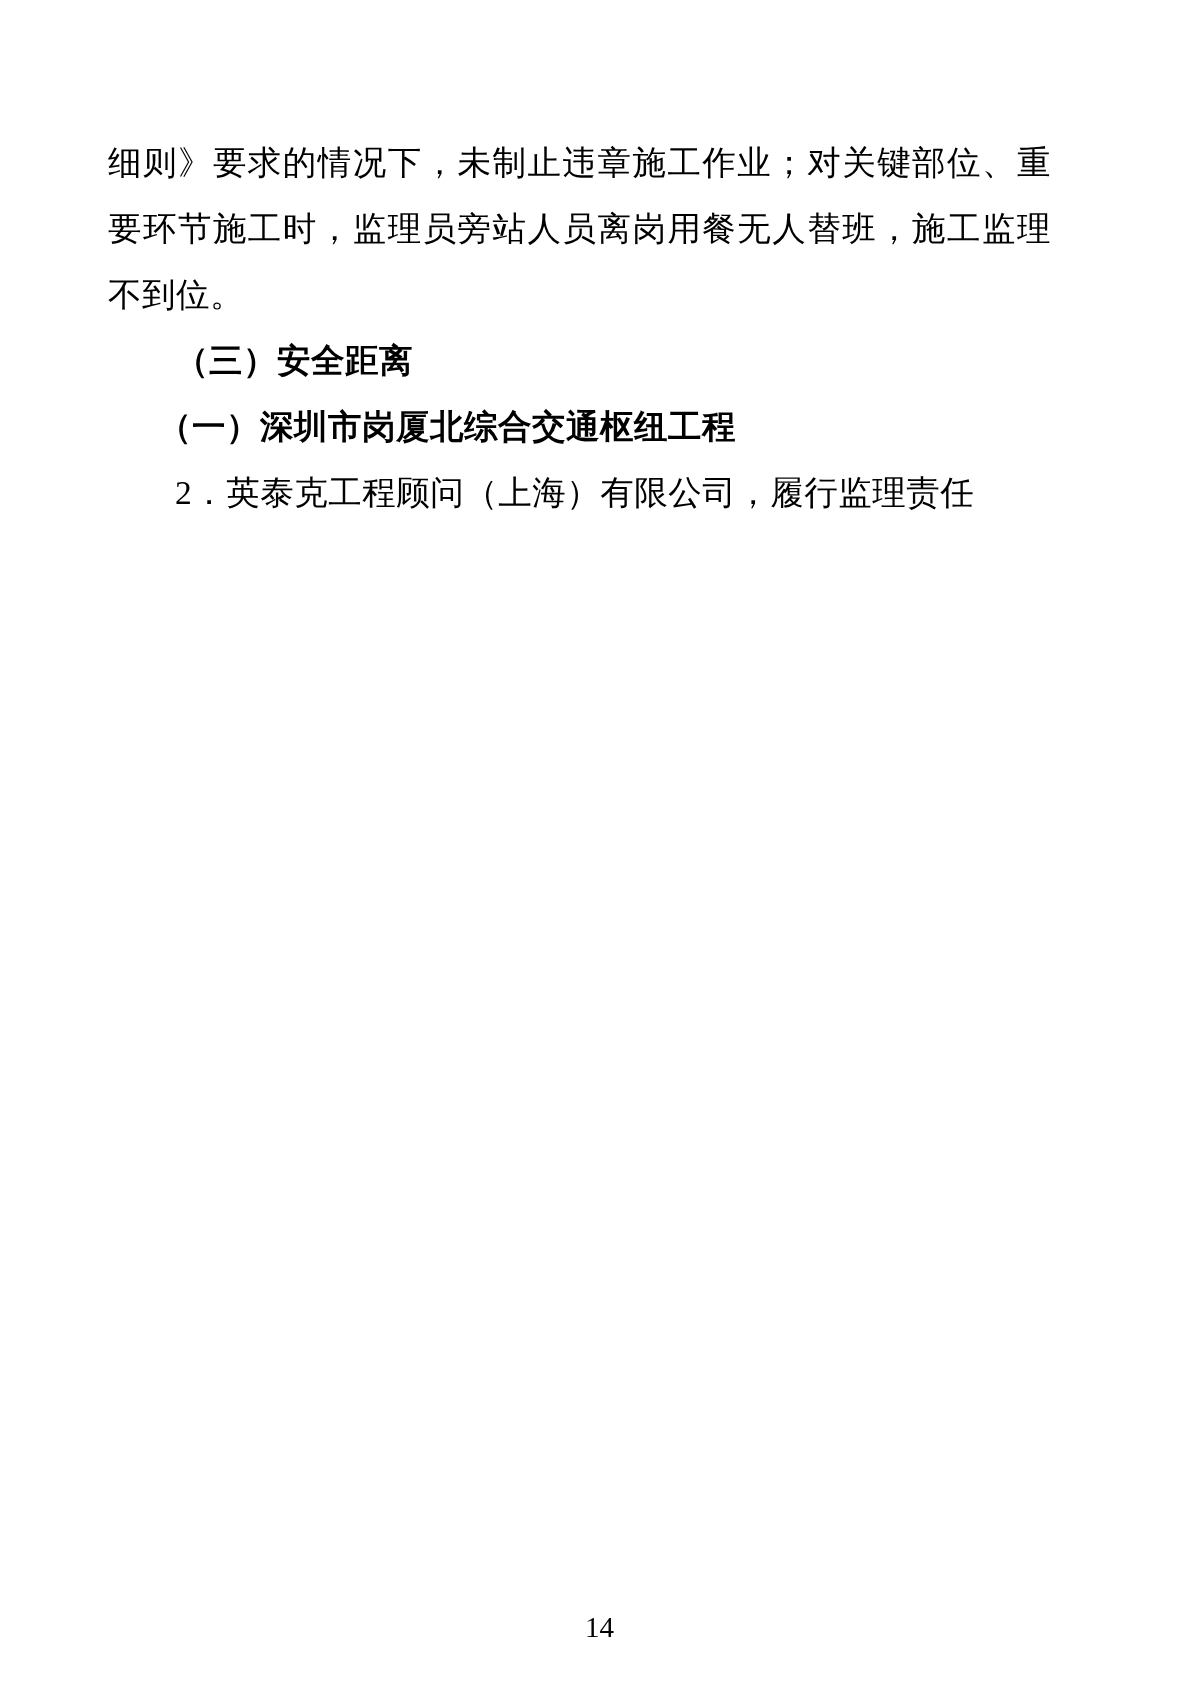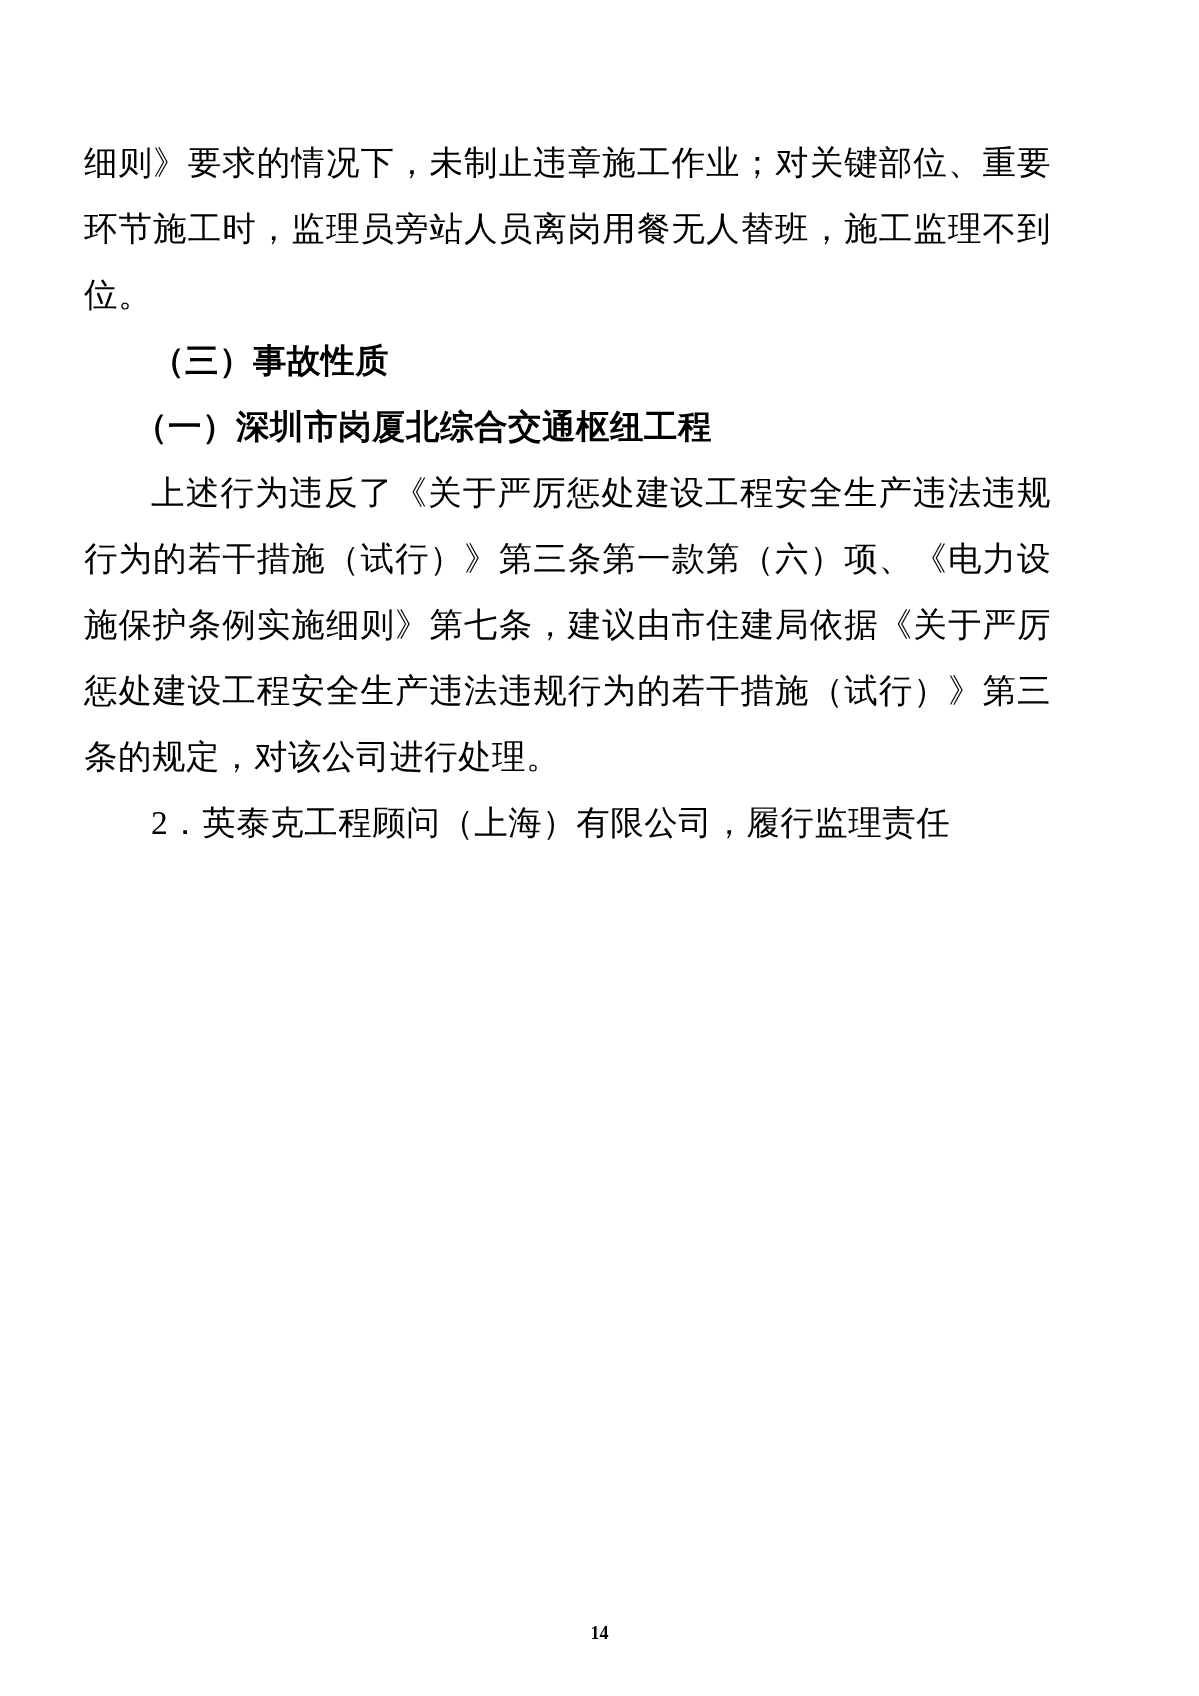--- a/index.html
+++ b/index.html
@@ -13,21 +13,21 @@
     font-family: "Liberation Serif", "DejaVu Serif", serif;
     color: #000000;
     position: relative;
     overflow: hidden;
   }
   .page {
     position: relative;
     width: 1199px;
     height: 1696px;
     box-sizing: border-box;
-    padding: 130px 148px 0 84px;
+    padding: 130px 148px 0 108px;
   }
   .body-text {
     font-size: 33.5px;
     line-height: 66px;
     letter-spacing: 0.5px;
     text-align: justify;
     text-justify: inter-ideograph;
     margin: 0;
   }
   .indent {
@@ -49,40 +49,38 @@
   }
   .para {
     margin: 0;
   }
   .page-number {
     position: absolute;
     bottom: 52px;
     left: 0;
     width: 100%;
     text-align: center;
-    font-size: 18px;
+    font-size: 29px;
     font-family: "Liberation Serif", "DejaVu Serif", serif;
     color: #000;
-    font-weight: bold;
   }
 </style>
 </head>
 <body>
 
 <div class="page">
 
   <p class="body-text para">细则》要求的情况下，未制止违章施工作业；对关键部位、重要环节施工时，监理员旁站人员离岗用餐无人替班，施工监理不到位。</p>
 
-  <p class="heading heading-indent">（三）事故性质</p>
+  <p class="heading heading-indent">（三）安全距离</p>
 
 
 
 
   <p class="heading heading-indent2">（一）深圳市岗厦北综合交通枢纽工程</p>
 
 
-  <p class="body-text para indent">上述行为违反了《关于严厉惩处建设工程安全生产违法违规行为的若干措施（试行）》第三条第一款第（六）项、《电力设施保护条例实施细则》第七条，建议由市住建局依据《关于严厉惩处建设工程安全生产违法违规行为的若干措施（试行）》第三条的规定，对该公司进行处理。</p>
 
   <p class="body-text para indent">2．英泰克工程顾问（上海）有限公司，履行监理责任</p>
 
   <div class="page-number">14</div>
 
 </div>
 
 </body></html>

